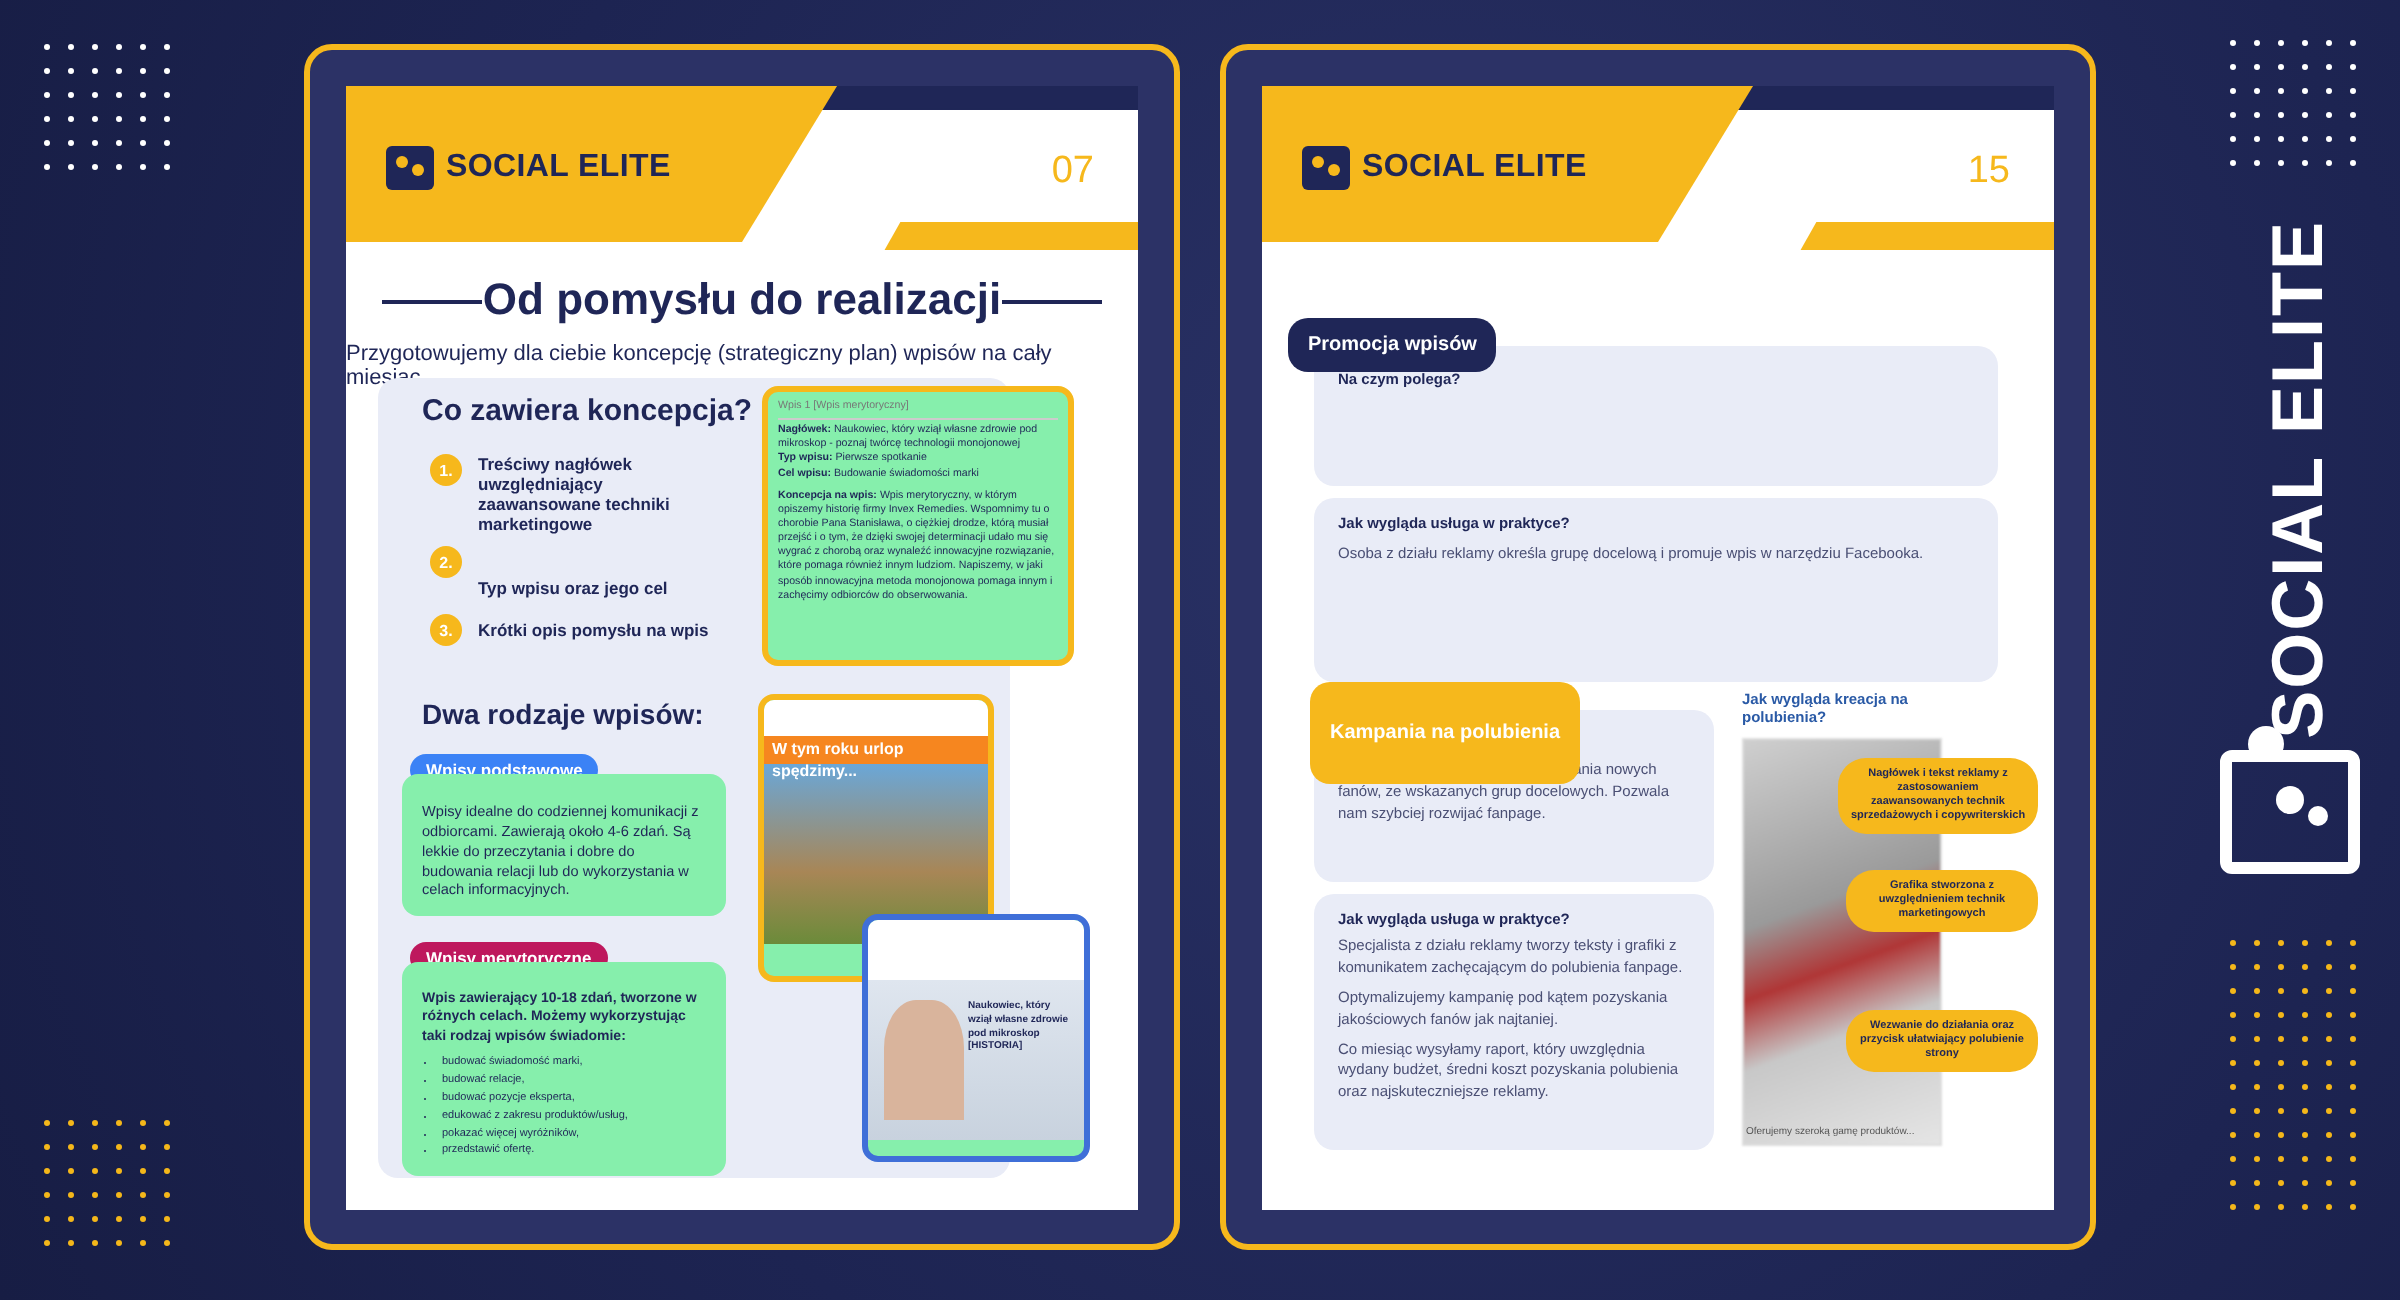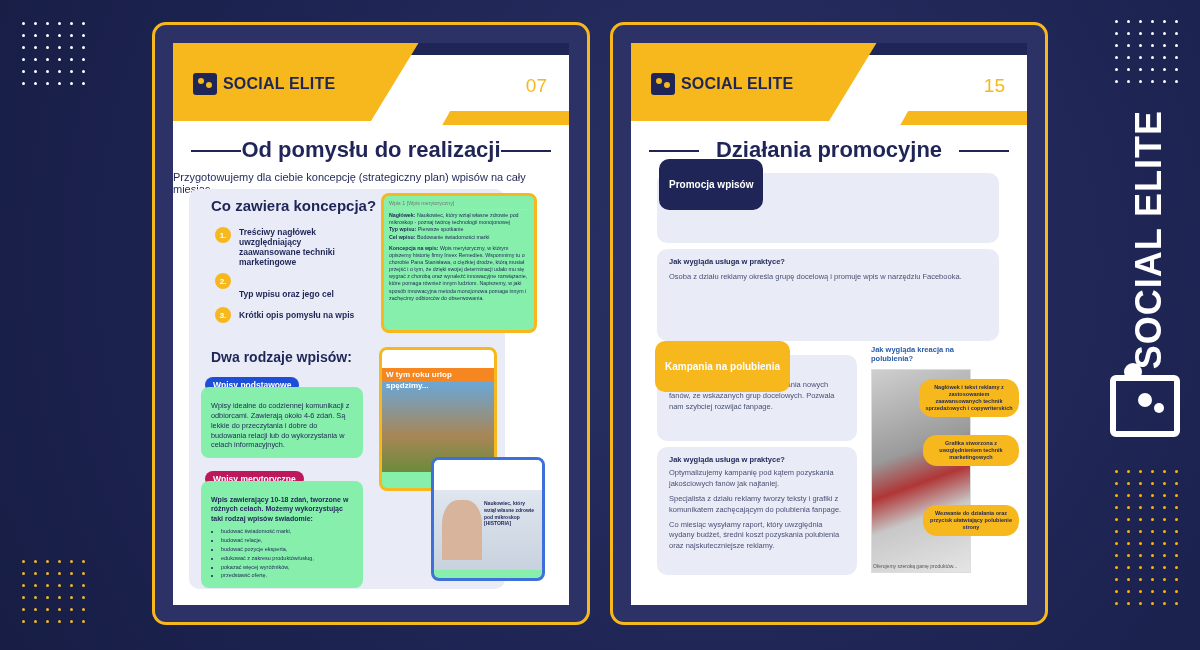--- a/index.html
+++ b/index.html
@@ -271,21 +271,21 @@
 
       <div class="card" style="left:192px;top:4px;width:156px;height:140px;border:3px solid #f6b81c;padding:4px 5px;font-size:5.3px">
         <div style="color:#777;border-bottom:1px solid #ccc;padding-bottom:2px;margin-bottom:2px">Wpis 1 [Wpis merytoryczny]</div>
         <div><b>Nagłówek:</b> <span>Naukowiec, który wziął własne zdrowie pod mikroskop - poznaj twórcę technologii monojonowej</span></div>
         <div><b>Typ wpisu:</b> <span>Pierwsze spotkanie</span></div>
         <div><b>Cel wpisu:</b> <span>Budowanie świadomości marki</span></div>
         <div style="margin-top:4px"><b>Koncepcja na wpis:</b> <span>Wpis merytoryczny, w którym opiszemy historię firmy Invex Remedies. Wspomnimy tu o chorobie Pana Stanisława, o ciężkiej drodze, którą musiał przejść i o tym, że dzięki swojej determinacji udało mu się wygrać z chorobą oraz wynaleźć innowacyjne rozwiązanie, które pomaga również innym ludziom. Napiszemy, w jaki sposób innowacyjna metoda monojonowa pomaga innym i zachęcimy odbiorców do obserwowania.</span></div>
       </div>
 
       <div class="h2" style="position:absolute;left:22px;top:160px;font-size:14px">Dwa rodzaje wpisów:</div>
-      <div class="pill" style="left:16px;top:188px;background:#1d4ed8">Wpisy podstawowe</div>
+      <div class="pill" style="left:16px;top:188px;background:#3b82f6">Wpisy podstawowe</div>
       <div class="card" style="left:12px;top:198px;width:162px;padding:14px 10px 8px;font-weight:400;font-size:7.3px">Wpisy idealne do codziennej komunikacji z odbiorcami. Zawierają około 4-6 zdań. Są lekkie do przeczytania i dobre do budowania relacji lub do wykorzystania w celach informacyjnych.</div>
       <div class="pill" style="left:16px;top:282px;background:#be185d">Wpisy merytoryczne</div>
       <div class="card" style="left:12px;top:292px;width:162px;padding:14px 10px 8px;font-size:7px">
         <div style="font-weight:700">Wpis zawierający 10-18 zdań, tworzone w różnych celach. Możemy wykorzystując taki rodzaj wpisów świadomie:</div>
         <ul style="margin:4px 0 0 10px;font-size:5.5px;line-height:1.6">
           <li>budować świadomość marki,</li>
           <li>budować relacje,</li>
           <li>budować pozycje eksperta,</li>
           <li>edukować z zakresu produktów/usług,</li>
           <li>pokazać więcej wyróżników,</li>
@@ -315,40 +315,39 @@
       <div class="navy"></div>
         <div class="navy2"></div>
         <div class="yel"></div>
         <div class="ystrip"></div>
       <div class="logo">
           <div class="ic"></div>
           <span class="t">SOCIAL ELITE</span>
         </div>
       <div class="pnum">15</div>
     </div>
-    <div class="title">Działania promocyjne</div>
-
-    <div class="pill" style="left:28px;top:116px;background:#1f2657;font-size:10px;padding:20px 10px;z-index:2">Promocja wpisów</div>
+
+    <div class="pill" style="left:13px;top:116px;background:#1f2657;font-size:10px;padding:8px 10px;z-index:2">Promocja wpisów</div>
     <div class="panel" style="left:26px;top:130px;width:342px;height:70px;padding:12px 12px">
       <div class="sec-h">Na czym polega?</div>
     </div>
     <div class="panel" style="left:26px;top:206px;width:342px;height:92px;padding:8px 12px">
       <div class="sec-h">Jak wygląda usługa w praktyce?</div>
       <div class="sec-p" style="margin-top:6px">Osoba z działu reklamy określa grupę docelową i promuje wpis w narzędziu Facebooka.</div>
     </div>
 
     <div class="pill" style="left:24px;top:298px;background:#f6b81c;font-size:10px;padding:20px 10px;z-index:2">Kampania na polubienia</div>
     <div class="panel" style="left:26px;top:312px;width:200px;height:86px;padding:12px 12px">
       <div class="sec-h">Na czym polega?</div>
       <div class="sec-p">Kampania skupiona na celu pozyskania nowych fanów, ze wskazanych grup docelowych. Pozwala nam szybciej rozwijać fanpage.</div>
     </div>
     <div class="panel" style="left:26px;top:404px;width:200px;height:128px;padding:8px 12px">
       <div class="sec-h">Jak wygląda usługa w praktyce?</div>
+      <div class="sec-p">Specjalista z działu reklamy tworzy teksty i grafiki z komunikatem zachęcającym do polubienia fanpage.</div>
       <div class="sec-p" style="margin-top:4px">Optymalizujemy kampanię pod kątem pozyskania jakościowych fanów jak najtaniej.</div>
-      <div class="sec-p">Specjalista z działu reklamy tworzy teksty i grafiki z komunikatem zachęcającym do polubienia fanpage.</div>
       <div class="sec-p" style="margin-top:4px">Co miesiąc wysyłamy raport, który uwzględnia wydany budżet, średni koszt pozyskania polubienia oraz najskuteczniejsze reklamy.</div>
     </div>
 
     <div style="position:absolute;left:240px;top:302px;width:90px;font-size:7.5px;font-weight:700;color:#2a5aa6">Jak wygląda kreacja na polubienia?</div>
     <div class="blur" style="left:240px;top:326px;width:100px;height:204px;border:1px solid #ddd"></div>
     <div style="position:absolute;left:242px;top:520px;font-size:5px;color:#555">Oferujemy szeroką gamę produktów...</div>
     <div class="bubble" style="left:288px;top:336px;width:100px">Nagłówek i tekst reklamy z zastosowaniem zaawansowanych technik sprzedażowych i copywriterskich</div>
     <div class="bubble" style="left:292px;top:392px;width:96px">Grafika stworzona z uwzględnieniem technik marketingowych</div>
     <div class="bubble" style="left:292px;top:462px;width:96px">Wezwanie do działania oraz przycisk ułatwiający polubienie strony</div>
   </div>

